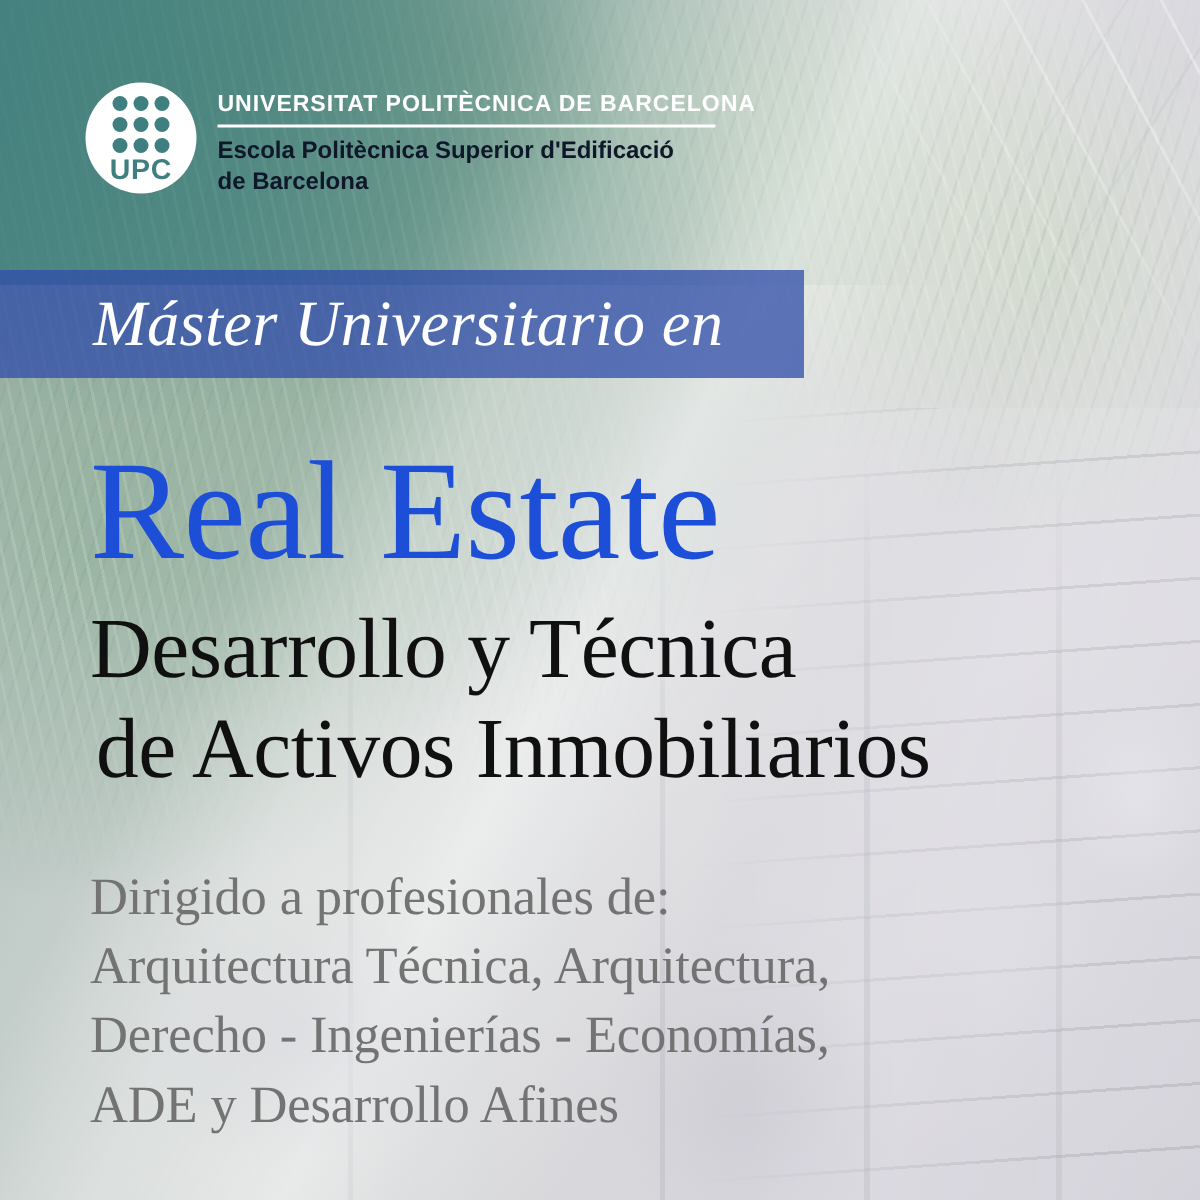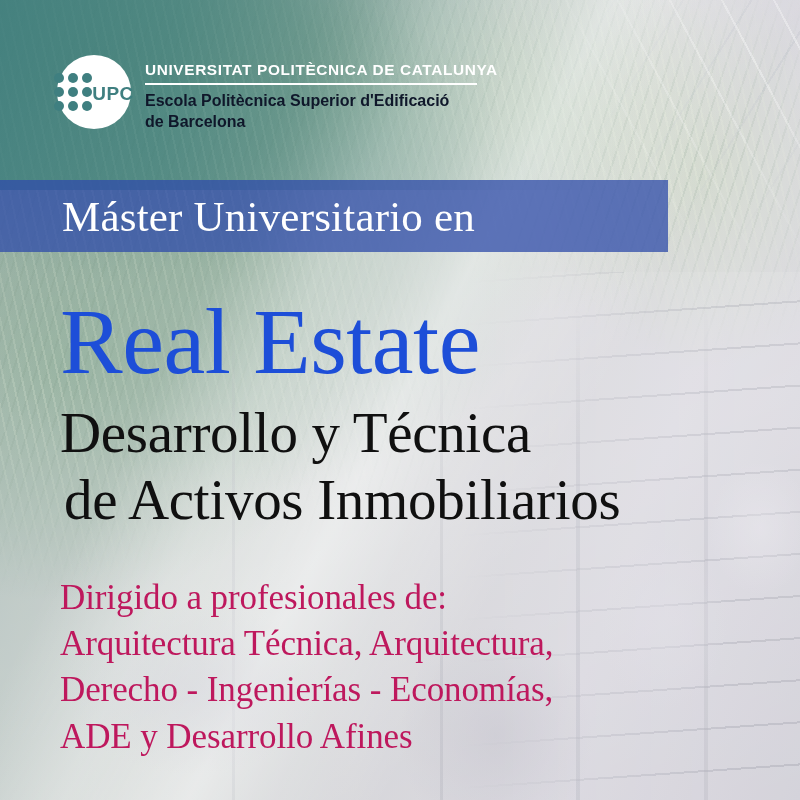--- a/index.html
+++ b/index.html
@@ -162,21 +162,21 @@
     display: flex;
     align-items: flex-start;
     gap: 14px;
   }
   .upc-mark {
     width: 74px;
     height: 74px;
     border-radius: 50%;
     background: #ffffff;
     display: flex;
-    flex-direction: row;
+    flex-direction: column;
     align-items: center;
     justify-content: center;
     flex: 0 0 auto;
     padding-top: 2px;
     box-sizing: border-box;
   }
   .upc-dots {
     display: grid;
     grid-template-columns: repeat(3, 10px);
     grid-template-rows: repeat(3, 10px);
@@ -230,25 +230,26 @@
     color: #0f172a;
     line-height: 1.3;
     white-space: nowrap;
   }
 
   
   .ribbon {
     position: absolute;
     left: 0;
     top: 180px;
-    width: 668px;
+    width: 536px;
     height: 72px;
     background: rgba(49,77,170,0.76);
     display: flex;
     align-items: center;
+    font-style: italic;
   }
   .ribbon-text {
     font-family: "Liberation Serif", serif;
     font-size: 43px;
     color: #ffffff;
     letter-spacing: 0.2px;
     margin-left: 62px;
     line-height: 1;
     white-space: nowrap;
   }
@@ -280,21 +281,21 @@
   }
   .title-sub .l2 { padding-left: 4px; }
 
   
   .audience {
     position: absolute;
     left: 60px;
     top: 575px;
     font-family: "Liberation Serif", serif;
     font-size: 35px;
-    color: #be185d;
+    color: #737373;
     line-height: 1.32;
     letter-spacing: -0.1px;
     white-space: nowrap;
   }
 </style>
 </head>
 <body>
 
 <div id="poster">
 
@@ -322,21 +323,21 @@
             <i></i>
             <i></i>
           <i></i>
             <i></i>
             <i></i>
         </div>
         <div class="upc-word">UPC</div>
       </div>
 
       <div class="logo-text">
-        <div class="logo-line1">UNIVERSITAT POLITÈCNICA DE CATALUNYA</div>
+        <div class="logo-line1">UNIVERSITAT POLITÈCNICA DE BARCELONA</div>
         <div class="logo-rule"></div>
         <div class="logo-school">Escola Politècnica Superior d'Edificació</div>
         <div class="logo-school">de Barcelona</div>
       </div>
     </div>
 
     <div class="ribbon">
       <div class="ribbon-text">Máster Universitario en</div>
     </div>
 

